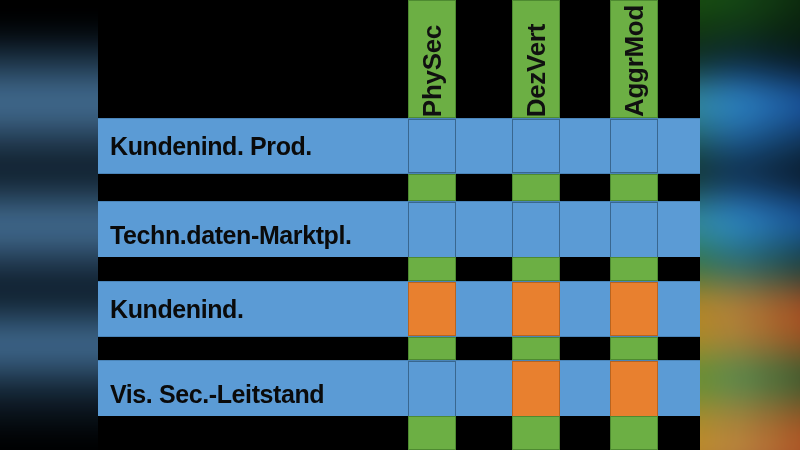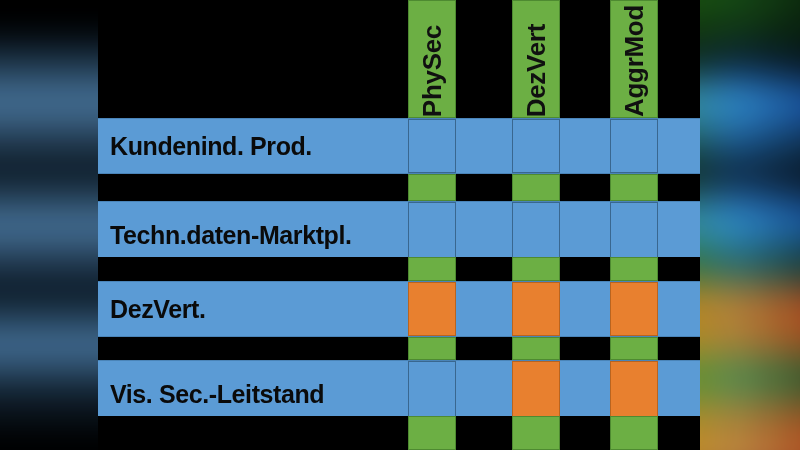--- a/index.html
+++ b/index.html
@@ -186,21 +186,21 @@
           <div class="cell blue" style="left: 414px; width: 48px;"></div>
           <div class="cell blue" style="left: 512px; width: 48px;"></div>
         </div>
         <div class="row-band" style="top: 201px; height: 68px;">
           <div class="row-label">Techn.daten-Marktpl.</div>
           <div class="cell blue" style="left: 310px; width: 48px;"></div>
           <div class="cell blue" style="left: 414px; width: 48px;"></div>
           <div class="cell blue" style="left: 512px; width: 48px;"></div>
         </div>
         <div class="row-band" style="top: 281px; height: 56px;">
-          <div class="row-label">DezVert.</div>
+          <div class="row-label">Kundenind.</div>
           <div class="cell orange" style="left: 310px; width: 48px;"></div>
           <div class="cell orange" style="left: 414px; width: 48px;"></div>
           <div class="cell orange" style="left: 512px; width: 48px;"></div>
         </div>
         <div class="row-band" style="top: 360px; height: 68px;">
           <div class="row-label">Vis. Sec.-Leitstand</div>
           <div class="cell blue" style="left: 310px; width: 48px;"></div>
           <div class="cell orange" style="left: 414px; width: 48px;"></div>
           <div class="cell orange" style="left: 512px; width: 48px;"></div>
         </div>

